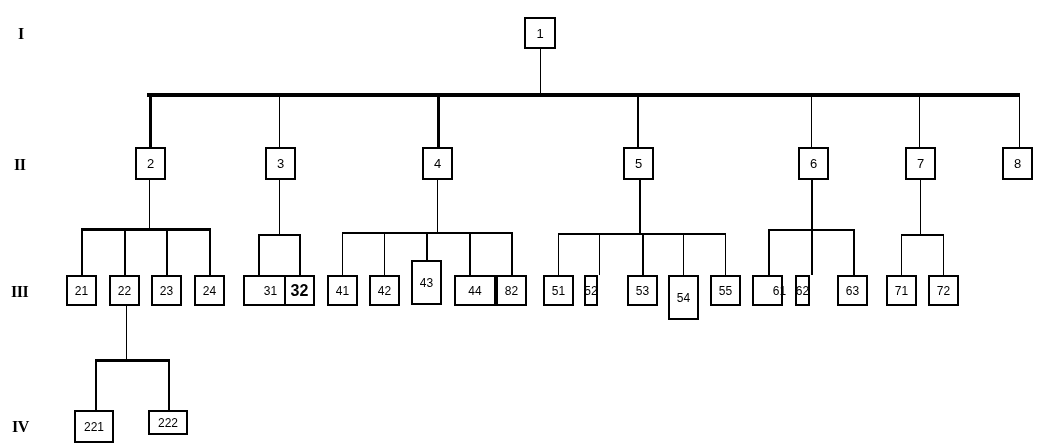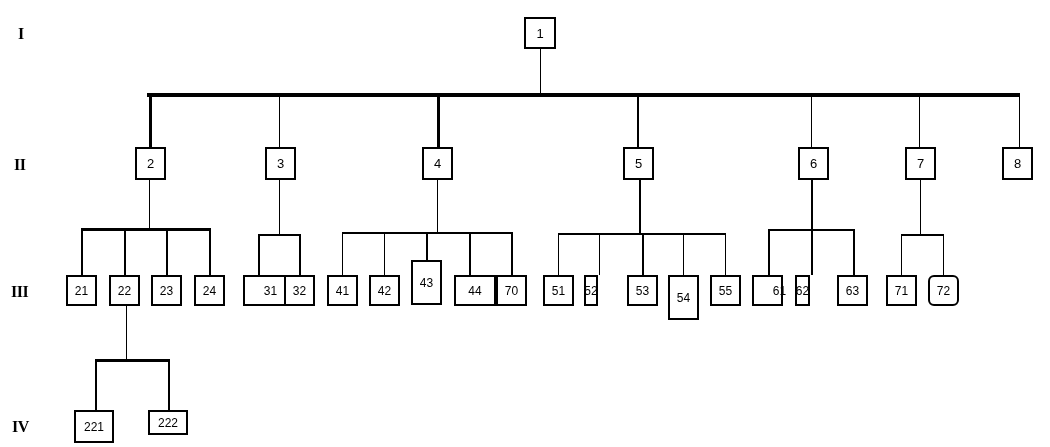--- a/index.html
+++ b/index.html
@@ -138,36 +138,36 @@
       <div class="node" id="n23" style="left: 151px; top: 275px; width: 31px; height: 31px; border-color: rgb(0, 0, 0);">
         <span class="node-label" style="font-size: 12px;">23</span>
       </div>
       <div class="node" id="n24" style="left: 194px; top: 275px; width: 31px; height: 31px; border-color: rgb(0, 0, 0);">
         <span class="node-label" style="font-size: 12px;">24</span>
       </div>
       <div class="node" id="n31" style="left: 243px; top: 275px; width: 55px; height: 31px; border-color: rgb(0, 0, 0);">
         <span class="node-label" style="font-size: 12px;">31</span>
       </div>
       <div class="node" id="n32" style="left: 284px; top: 275px; width: 31px; height: 31px; border-color: rgb(0, 0, 0);">
-        <span class="node-label" style="font-size: 12px;">32</span>
+        <span class="node-label" style="font-size: 16px; font-weight: bold;">32</span>
       </div>
       <div class="node" id="n41" style="left: 327px; top: 275px; width: 31px; height: 31px; border-color: rgb(0, 0, 0);">
         <span class="node-label" style="font-size: 12px;">41</span>
       </div>
       <div class="node" id="n42" style="left: 369px; top: 275px; width: 31px; height: 31px; border-color: rgb(0, 0, 0);">
         <span class="node-label" style="font-size: 12px;">42</span>
       </div>
       <div class="node" id="n43" style="left: 411px; top: 260px; width: 31px; height: 45px; border-color: rgb(0, 0, 0);">
         <span class="node-label" style="font-size: 12px;">43</span>
       </div>
       <div class="node" id="n44" style="left: 454px; top: 275px; width: 42px; height: 31px; border-color: rgb(0, 0, 0);">
         <span class="node-label" style="font-size: 12px;">44</span>
       </div>
       <div class="node" id="n45" style="left: 496px; top: 275px; width: 31px; height: 31px; border-color: rgb(0, 0, 0);">
-        <span class="node-label" style="font-size: 12px;">70</span>
+        <span class="node-label" style="font-size: 12px;">82</span>
       </div>
       <div class="node" id="n51" style="left: 543px; top: 275px; width: 31px; height: 31px; border-color: rgb(0, 0, 0);">
         <span class="node-label" style="font-size: 12px;">51</span>
       </div>
       <div class="node" id="n52" style="left: 584px; top: 275px; width: 14px; height: 31px; border-color: rgb(0, 0, 0);">
         <span class="node-label" style="font-size: 12px;">52</span>
       </div>
       <div class="node" id="n53" style="left: 627px; top: 275px; width: 31px; height: 31px; border-color: rgb(0, 0, 0);">
         <span class="node-label" style="font-size: 12px;">53</span>
       </div>
@@ -182,21 +182,21 @@
       </div>
       <div class="node" id="n62" style="left: 795px; top: 275px; width: 15px; height: 31px; border-color: rgb(0, 0, 0);">
         <span class="node-label" style="font-size: 12px;">62</span>
       </div>
       <div class="node" id="n63" style="left: 837px; top: 275px; width: 31px; height: 31px; border-color: rgb(0, 0, 0);">
         <span class="node-label" style="font-size: 12px;">63</span>
       </div>
       <div class="node" id="n71" style="left: 886px; top: 275px; width: 31px; height: 31px; border-color: rgb(0, 0, 0);">
         <span class="node-label" style="font-size: 12px;">71</span>
       </div>
-      <div class="node" id="n72" style="left: 928px; top: 275px; width: 31px; height: 31px; border-color: rgb(0, 0, 0); border-radius: 6px;">
+      <div class="node" id="n72" style="left: 928px; top: 275px; width: 31px; height: 31px; border-color: rgb(0, 0, 0);">
         <span class="node-label" style="font-size: 12px;">72</span>
       </div>
       <div class="node" id="n221" style="left: 74px; top: 410px; width: 40px; height: 33px; border-color: rgb(0, 0, 0);">
         <span class="node-label" style="font-size: 12px;">221</span>
       </div>
       <div class="node" id="n222" style="left: 148px; top: 410px; width: 40px; height: 25px; border-color: rgb(0, 0, 0);">
         <span class="node-label" style="font-size: 12px;">222</span>
       </div>
     </div>
 </div>

